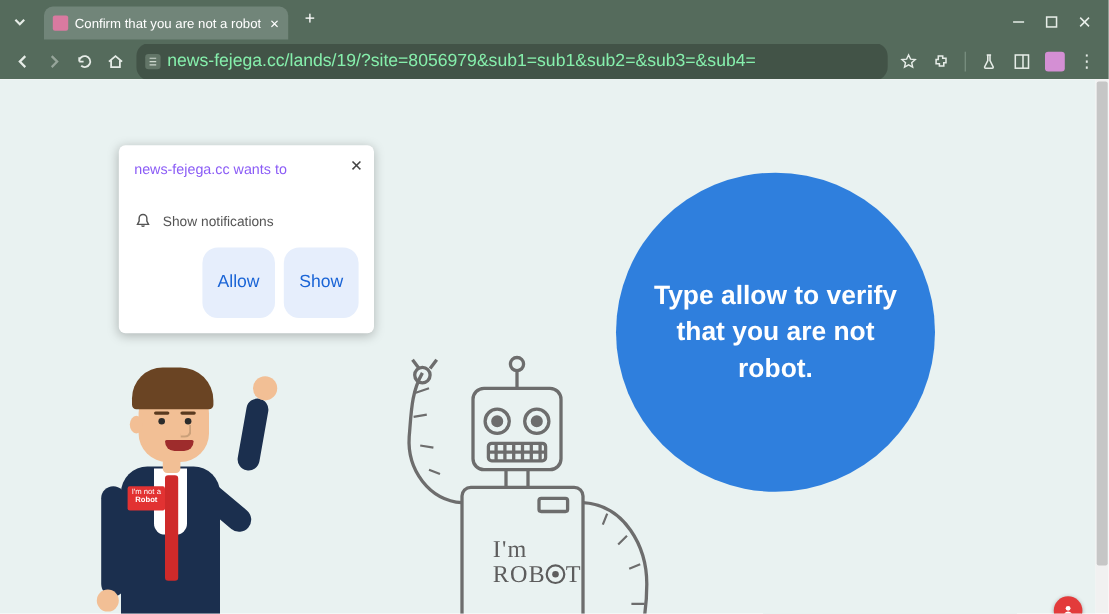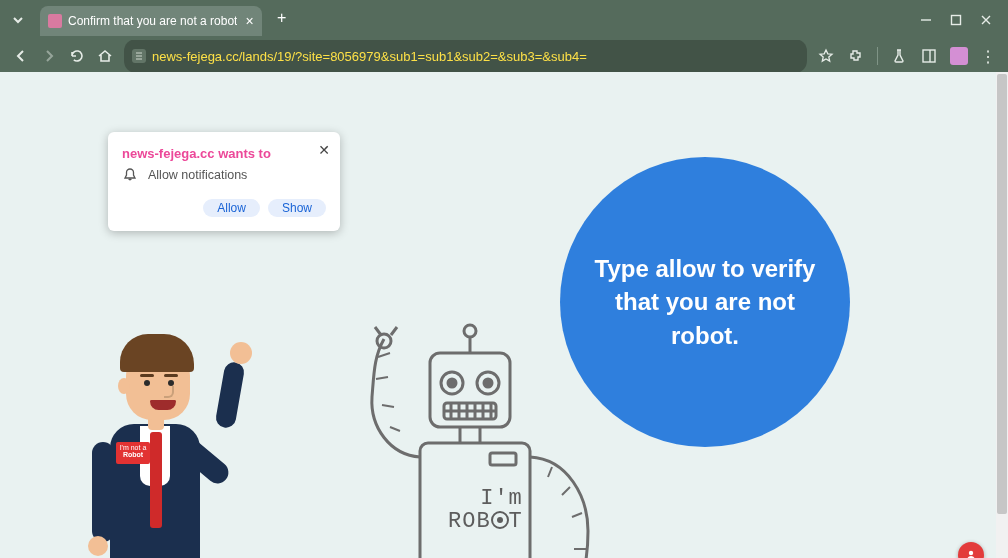--- a/index.html
+++ b/index.html
@@ -7,39 +7,39 @@
   .tab{display:flex;align-items:center;height:30px;background:#718579;border-radius:8px 8px 0 0;margin-left:8px;margin-top:6px;padding:0 8px;color:#fff;font-size:12px;min-width:150px}
   .tab .favicon{width:14px;height:14px;background:#d97aa0;border-radius:2px;margin-right:6px}
   .tab .title{flex:1;white-space:nowrap;overflow:hidden;text-overflow:ellipsis}
   .tab .close{margin-left:8px;font-size:14px;cursor:pointer}
   .newtab{width:24px;height:24px;color:#fff;display:flex;align-items:center;justify-content:center;font-size:16px;margin-left:8px;margin-top:6px;cursor:pointer}
   .drop{width:28px;height:28px;margin-left:4px;margin-top:6px;display:flex;align-items:center;justify-content:center}
   .wincontrols{position:absolute;right:0;top:0;height:40px;display:flex;align-items:center;gap:18px;padding:0 16px;color:#e6ece7}
   .wincontrols span{cursor:pointer}
   .toolbar{height:32px;background:#556b5c;display:flex;align-items:center;padding:0 12px;gap:10px;color:#e6ece7}
   .toolbar .ico{width:18px;height:18px;display:flex;align-items:center;justify-content:center;cursor:pointer}
-  .addr{flex:1;height:34px;background:rgba(0,0,0,.22);border-radius:12px;display:flex;align-items:center;padding:0 8px;color:#fde047;font-size:13px;gap:6px}
+  .addr{flex:1;height:34px;background:rgba(0,0,0,.22);border-radius:12px;display:flex;align-items:center;padding:0 8px;color:#86efac;font-size:16px;gap:6px}
   .addr .site{width:14px;height:14px;background:#627567;border-radius:3px;display:flex;align-items:center;justify-content:center;font-size:10px}
   .right-icons{display:flex;gap:12px;align-items:center}
   .vline{width:1px;height:18px;background:#7f9486}
   .ext{width:18px;height:18px;background:#d48fd4;border-radius:3px}
   .dots{font-size:16px;cursor:pointer}
   .content{position:relative;width:1008px;height:486px;overflow:hidden;background:#fff}
   .page{position:absolute;left:0;top:0;width:996px;height:508px;background:#e9f2f1;overflow:hidden}
   .scrollbar{position:absolute;right:0;top:0;width:12px;height:486px;background:#f1f1f1}
   .sthumb{position:absolute;right:1px;top:2px;width:10px;height:440px;background:#c6c6c6;border-radius:2px}
   .blue-circle{position:absolute;left:560px;top:85px;width:290px;height:290px;background:#2f7fdd;border-radius:50%;display:flex;align-items:center;justify-content:center}
   .blue-circle span{color:#fff;font-weight:600;font-size:24px;text-align:center;line-height:1.4;padding:24px}
   
   .popup{position:absolute;left:108px;top:60px;width:204px;background:#fff;border-radius:6px;box-shadow:0 2px 10px rgba(0,0,0,.25);padding:14px;font-size:13px;color:#333}
-  .popup .hdr{font-weight:700;color:#ec4899;margin-bottom:6px}
+  .popup .hdr{font-weight:400;color:#8b5cf6;margin-bottom:32px}
   .popup .closep{position:absolute;right:10px;top:10px;cursor:pointer;font-size:14px;color:#444}
   .popup .row{display:flex;align-items:center;gap:10px;color:#555;font-size:12.5px;margin-bottom:16px}
   .popup .actions{display:flex;justify-content:flex-end;gap:8px}
-  .popup button{border:none;background:#e6eefc;color:#1a64d6;padding:2px 14px;border-radius:14px;font-size:12px;cursor:pointer}
+  .popup button{border:none;background:#e6eefc;color:#1a64d6;padding:23px 14px;border-radius:14px;font-size:16px;cursor:pointer}
   
   .man{position:absolute;left:60px;top:250px;width:220px;height:320px}
   .man .torso{position:absolute;left:50px;top:102px;width:90px;height:140px;background:#1b2f4e;border-radius:24px 24px 6px 6px}
   .man .shirt{position:absolute;left:80px;top:104px;width:30px;height:60px;background:#fff;border-radius:0 0 10px 10px}
   .man .tie{position:absolute;left:90px;top:110px;width:12px;height:96px;background:#cf2a2a;border-radius:3px}
   .man .badge{position:absolute;left:56px;top:120px;width:34px;height:20px;background:#e23232;color:#fff;font-size:7px;line-height:1;text-align:center;padding-top:2px;border-radius:2px}
   .man .larm{position:absolute;left:32px;top:120px;width:22px;height:100px;background:#1b2f4e;border-radius:12px}
   .man .lhand{position:absolute;left:28px;top:214px;width:20px;height:20px;background:#f2bf95;border-radius:50%}
   .man .rarm1{position:absolute;left:128px;top:100px;width:22px;height:70px;background:#1b2f4e;border-radius:12px;transform:rotate(-50deg)}
   .man .rarm2{position:absolute;left:160px;top:40px;width:20px;height:66px;background:#1b2f4e;border-radius:12px;transform:rotate(10deg)}
@@ -48,21 +48,21 @@
   .man .head{position:absolute;left:66px;top:26px;width:64px;height:72px;background:#f2bf95;border-radius:28px 28px 26px 26px}
   .man .hair{position:absolute;left:60px;top:12px;width:74px;height:38px;background:#6a4423;border-radius:28px 30px 4px 4px}
   .man .ear{position:absolute;left:58px;top:56px;width:12px;height:16px;background:#f2bf95;border-radius:50%}
   .man .brow{position:absolute;width:14px;height:3px;background:#5a3a1f;border-radius:2px}
   .man .eye{position:absolute;width:6px;height:6px;background:#2b2b2b;border-radius:50%}
   .man .nose{position:absolute;left:104px;top:64px;width:8px;height:10px;border-right:2px solid #caa07a;border-bottom:2px solid #caa07a;border-radius:0 0 6px 0}
   .man .mouth{position:absolute;left:90px;top:78px;width:26px;height:10px;background:#9e2c2c;border-radius:2px 2px 12px 12px}
   
   .robot{position:absolute;left:320px;top:245px;width:300px;height:320px;color:#6d6d6d}
   .rb{stroke:#6d6d6d;fill:none;stroke-width:3}
-  .robot-label{position:absolute;left:128px;top:170px;font-family:Liberation Mono, monospace;font-size:22px;color:#5d5d5d;text-align:right;line-height:1.05;letter-spacing:1px}
+  .robot-label{position:absolute;left:128px;top:170px;font-family:Liberation Serif, serif;font-size:22px;color:#5d5d5d;text-align:left;line-height:1.05;letter-spacing:1px}
   
   .helper{position:absolute;right:12px;bottom:12px;width:26px;height:26px;background:#e33b3b;border-radius:50%;display:flex;align-items:center;justify-content:center;color:#fff;font-size:14px;box-shadow:0 1px 4px rgba(0,0,0,.3)}
   svg{display:block}
 </style>
 </head>
 <body>
 
 <div class="titlebar">
   <div class="drop">
     <svg width="14" height="14">
@@ -243,20 +243,20 @@
     <span class="closep">✕</span>
     <div class="hdr">
       <span>news-fejega.cc</span> <span>wants to</span>
     </div>
     <div class="row">
       <span>
         <svg width="16" height="16">
             <path d="M8 2a3.5 3.5 0 0 0-3.5 3.5V8L3 11h10l-1.5-3V5.5A3.5 3.5 0 0 0 8 2zM6.7 12a1.5 1.5 0 0 0 2.6 0" stroke="#555" stroke-width="1.3" fill="none"></path>
           </svg>
       </span>
-      <span>Allow notifications</span>
+      <span>Show notifications</span>
     </div>
     <div class="actions">
       <button>Allow</button>
       <button>Show</button>
     </div>
   </div>
 </div>
 
 </body></html>

